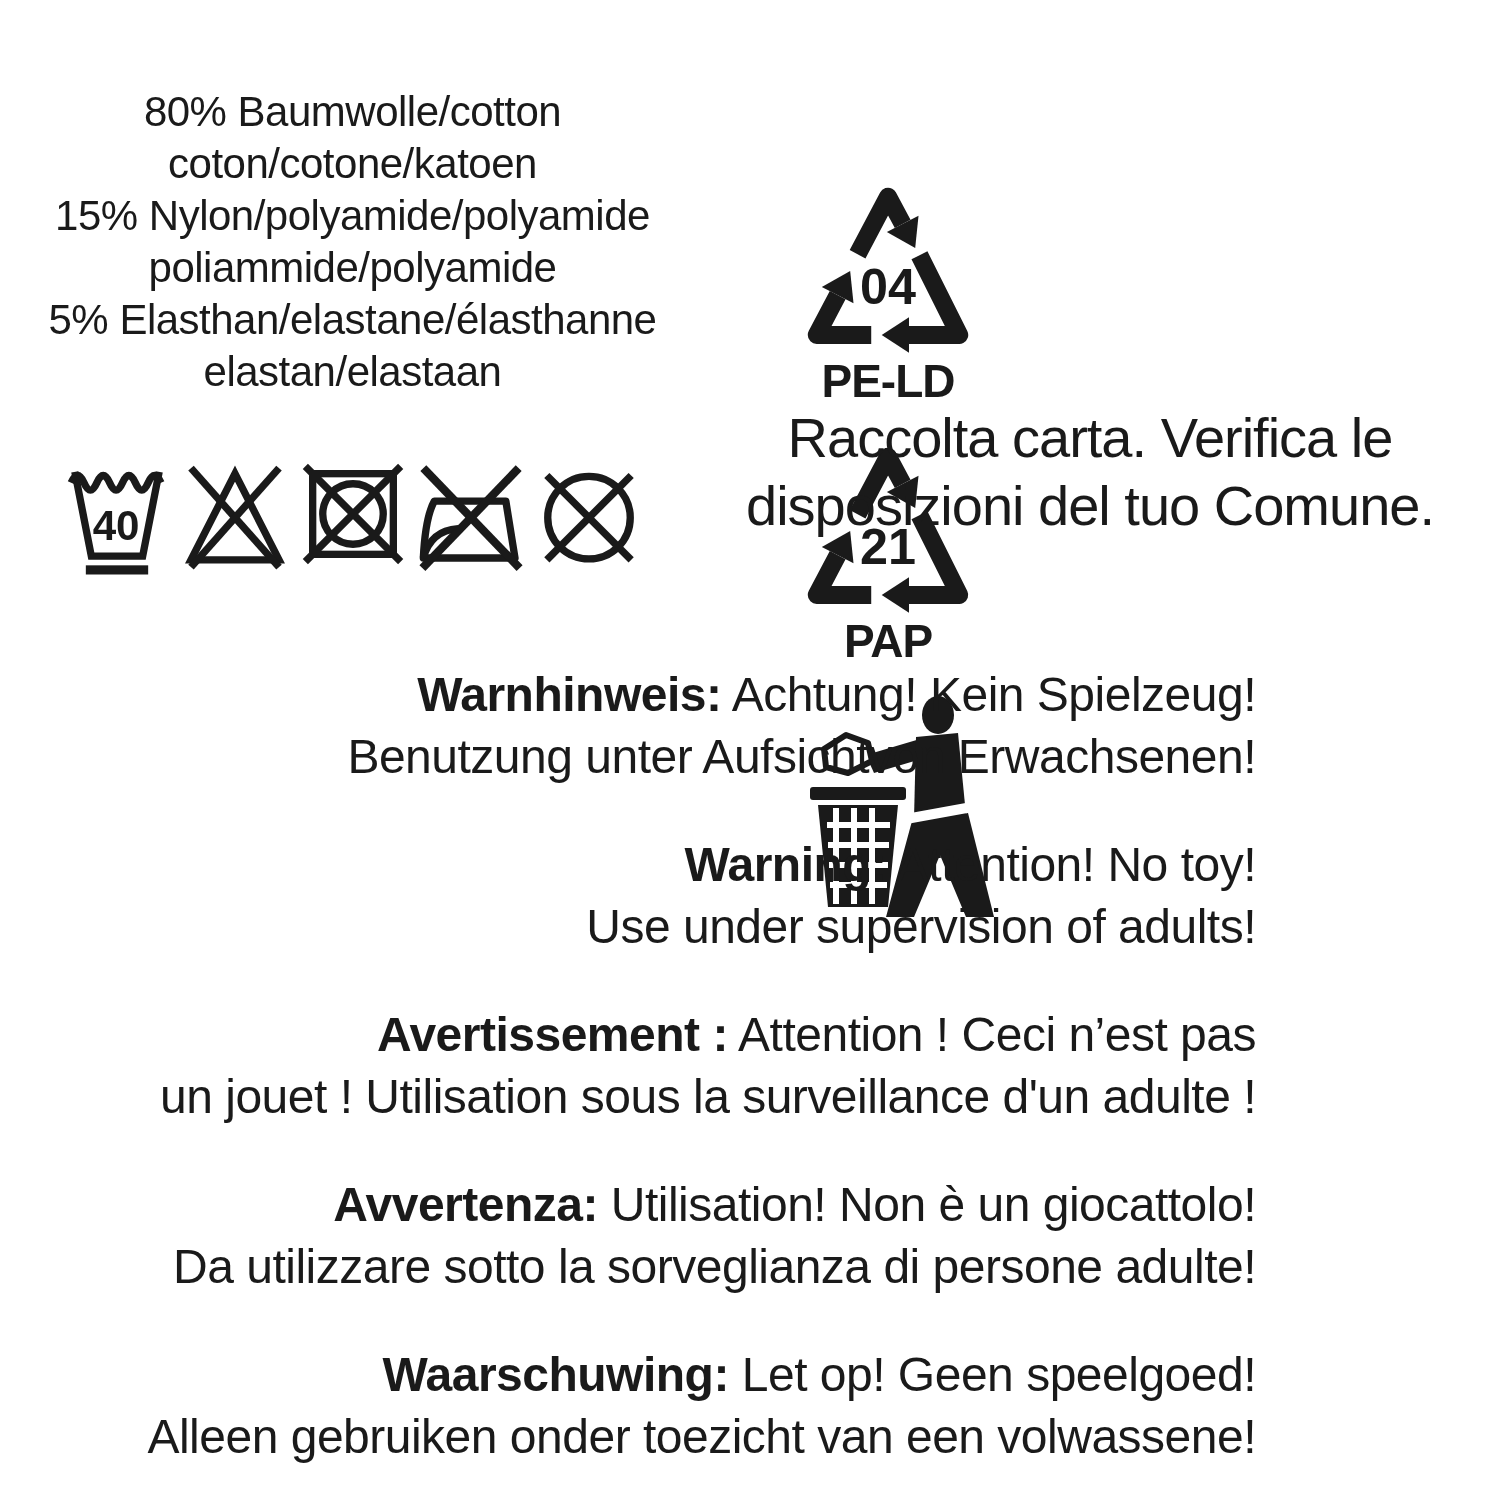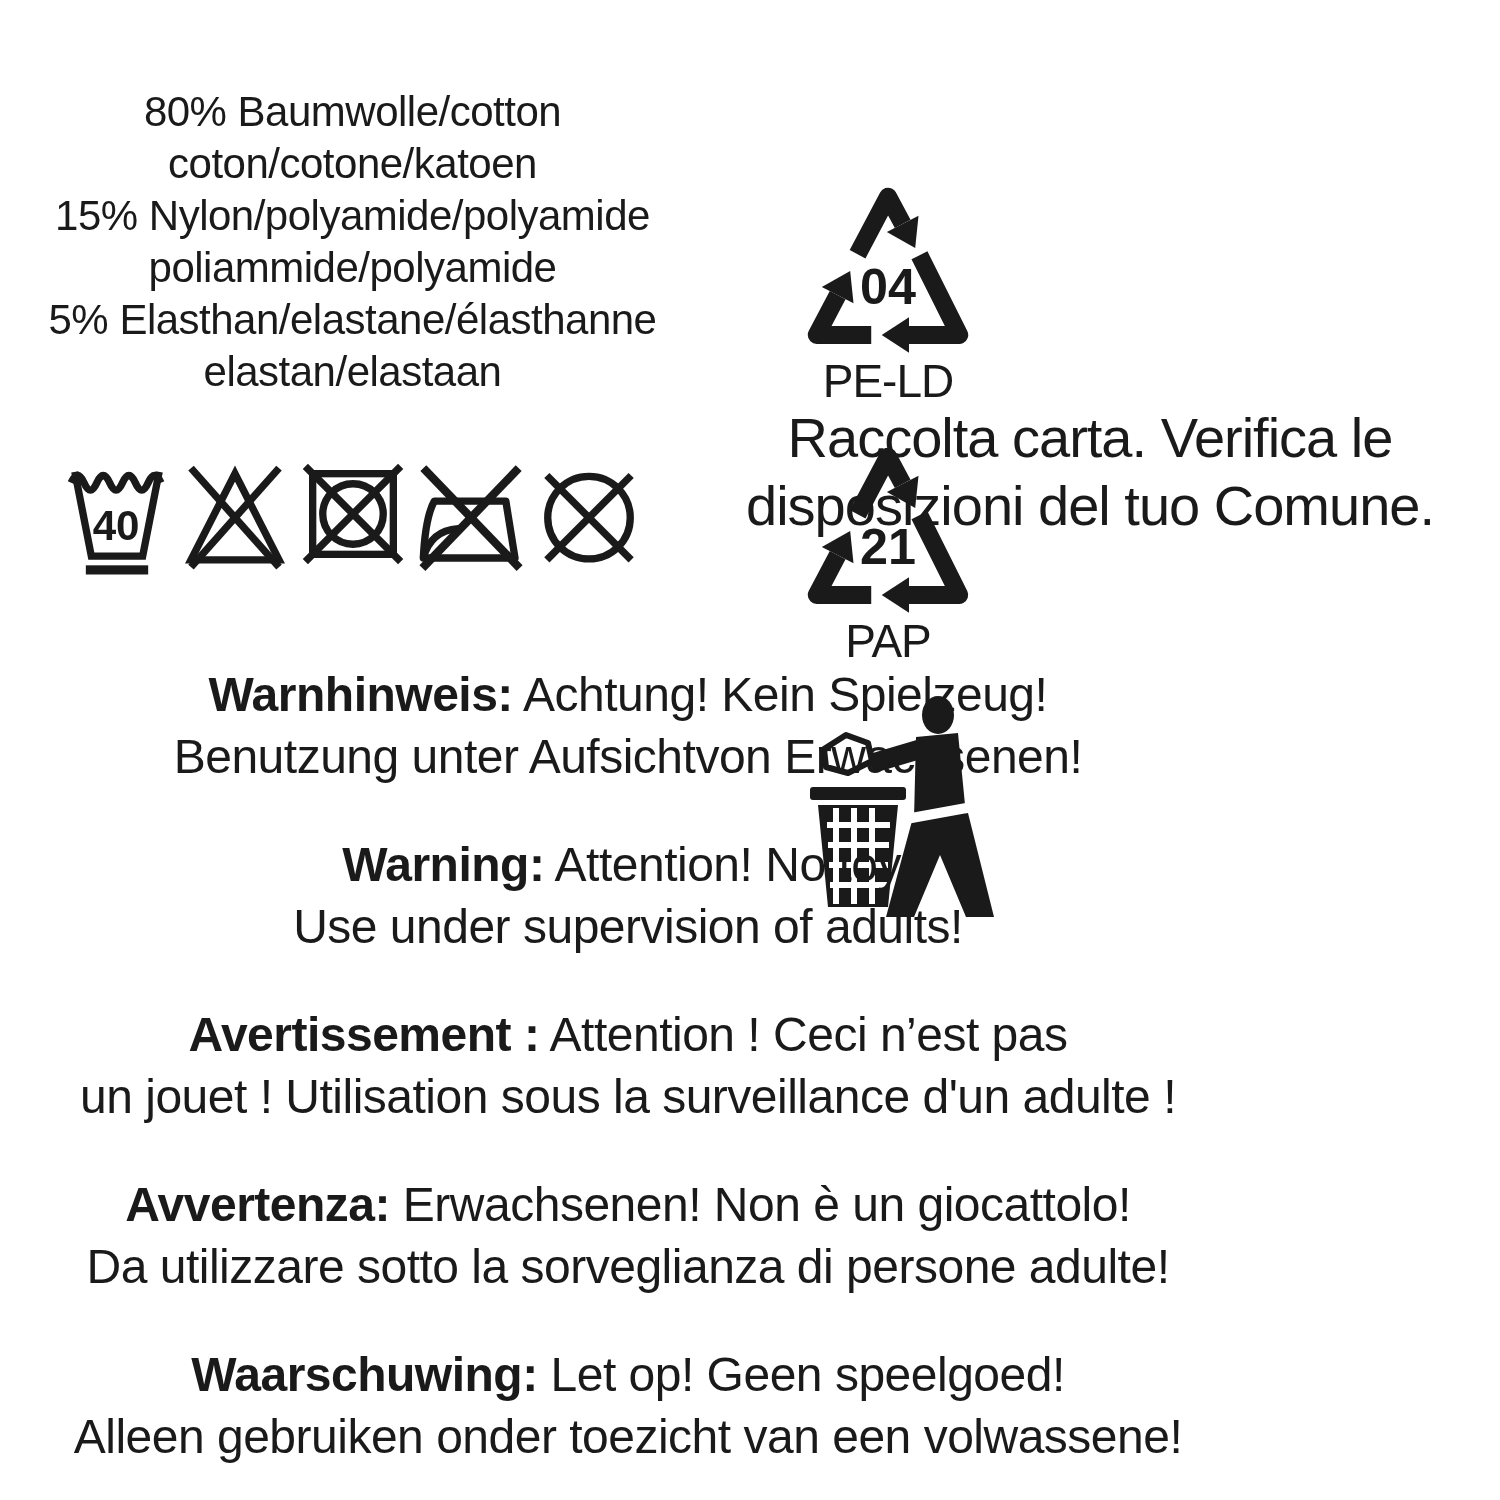--- a/index.html
+++ b/index.html
@@ -9,28 +9,28 @@
   }
   .comp{
     position:absolute;left:20px;top:74px;width:665px;text-align:center;
     font-size:42px;line-height:52px;letter-spacing:-0.5px;white-space:nowrap;
   }
   .care-row{position:absolute;left:62px;top:447px;display:flex;gap:8px;align-items:flex-end;}
   .care-row svg{display:block;}
   .recycle-row{position:absolute;left:804px;top:172px;display:flex;gap:36px;align-items:flex-start;flex-direction:column;}
   .loop-col{width:168px;text-align:center;}
   .loop-col svg{display:block;}
-  .loop-label{font-size:46px;font-weight:normal;margin-top:-2px;letter-spacing:-1px;}
+  .loop-label{font-size:46px;font-weight:bold;margin-top:-2px;letter-spacing:-1px;}
   .tidyman{margin-top:-9px;}
   .raccolta{
     position:absolute;left:640px;top:392px;width:900px;text-align:center;
     font-size:56px;line-height:68px;letter-spacing:-1px;white-space:nowrap;
   }
   .warn{
-    position:absolute;left:0;width:1256px;text-align:center;
+    position:absolute;left:0;width:1256px;text-align:right;
     font-size:48px;line-height:62px;letter-spacing:-0.5px;white-space:nowrap;
   }
   .warn-de{top:652px}.warn-en{top:822px}.warn-fr{top:992px}.warn-it{top:1162px}.warn-nl{top:1332px}
   svg .ink{stroke:#1a1a1a;fill:none;}
   svg text{font-family:"Liberation Sans","DejaVu Sans",sans-serif;fill:#1a1a1a;}
 </style>
 </head>
 <body>
 
 <div class="canvas">
@@ -155,21 +155,21 @@
     <div><b>Avertissement :</b><span> Attention ! Ceci n’est pas</span></div>
     <div>un jouet ! Utilisation sous la surveillance d'un adulte !</div>
   </div>
 
   <div class="warn warn-en">
     <div><b>Warning:</b><span> Attention! No toy!</span></div>
     <div>Use under supervision of adults!</div>
   </div>
 
   <div class="warn warn-it">
-    <div><b>Avvertenza:</b><span> Erwachsenen! Non è un giocattolo!</span></div>
+    <div><b>Avvertenza:</b><span> Utilisation! Non è un giocattolo!</span></div>
     <div>Da utilizzare sotto la sorveglianza di persone adulte!</div>
   </div>
 
   <div class="warn warn-nl">
     <div><b>Waarschuwing:</b><span> Let op! Geen speelgoed!</span></div>
     <div>Alleen gebruiken onder toezicht van een volwassene!</div>
   </div>
 
 </div>
 

